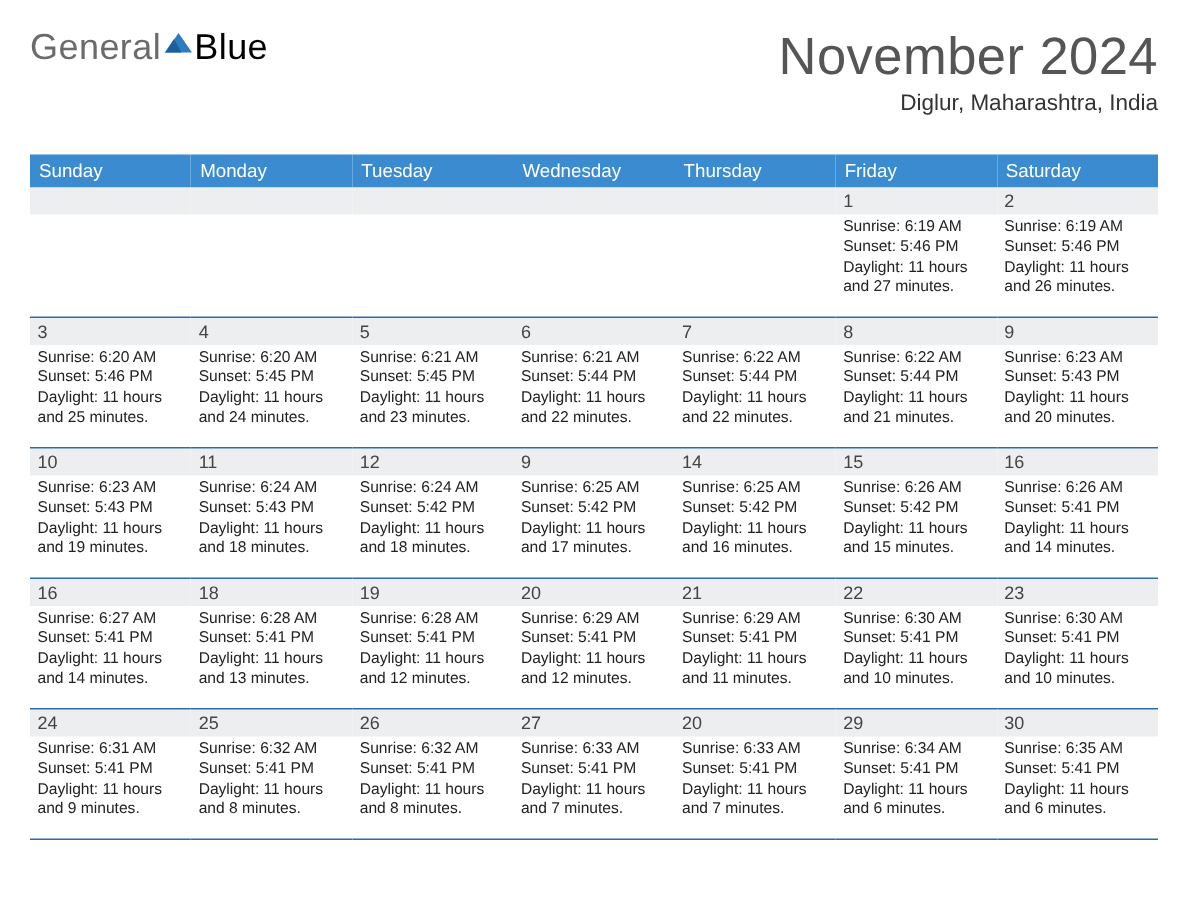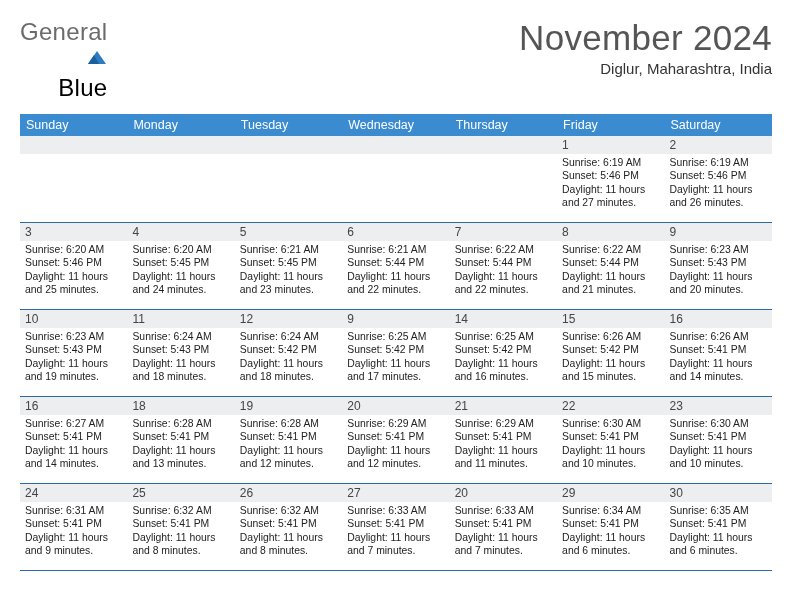--- a/index.html
+++ b/index.html
@@ -5,28 +5,28 @@
   * { box-sizing: border-box; margin: 0; padding: 0; }
   body {
     font-family: Arial, Helvetica, sans-serif;
     background: #fff;
     width: 792px;
     height: 612px;
     padding: 18px 20px;
     color: #333;
   }
   .header { display: flex; justify-content: space-between; align-items: flex-start; margin-bottom: 6px; }
-  .logo { display: flex; align-items: flex-end; font-size: 24px; color: #6b6b6b; letter-spacing: 0.3px; flex-direction: column; }
+  .logo { display: flex; align-items: flex-start; font-size: 24px; color: #6b6b6b; letter-spacing: 0.3px; }
   .logo .g { color: #6b6b6b; }
   .logo .blue { color: #000000; font-weight: 500; }
   .logo-mark { position: relative; top: -3px; margin-left: 2px; }
   .titleblock { text-align: right; }
   .month { font-size: 35px; color: #555; font-weight: 400; letter-spacing: 0.3px; }
   .loc { font-size: 15px; color: #333; margin-top: 2px; }
-  table.cal { width: 100%; border-collapse: collapse; table-layout: fixed; margin-top: 12px; }
+  table.cal { width: 100%; border-collapse: collapse; table-layout: fixed; margin-top: 26px; }
   thead th {
     background: #3a8bd0;
     color: #fff;
     font-weight: 400;
     font-size: 12.5px;
     text-align: left;
     padding: 4px 6px;
   }
   tbody td {
     vertical-align: top;

